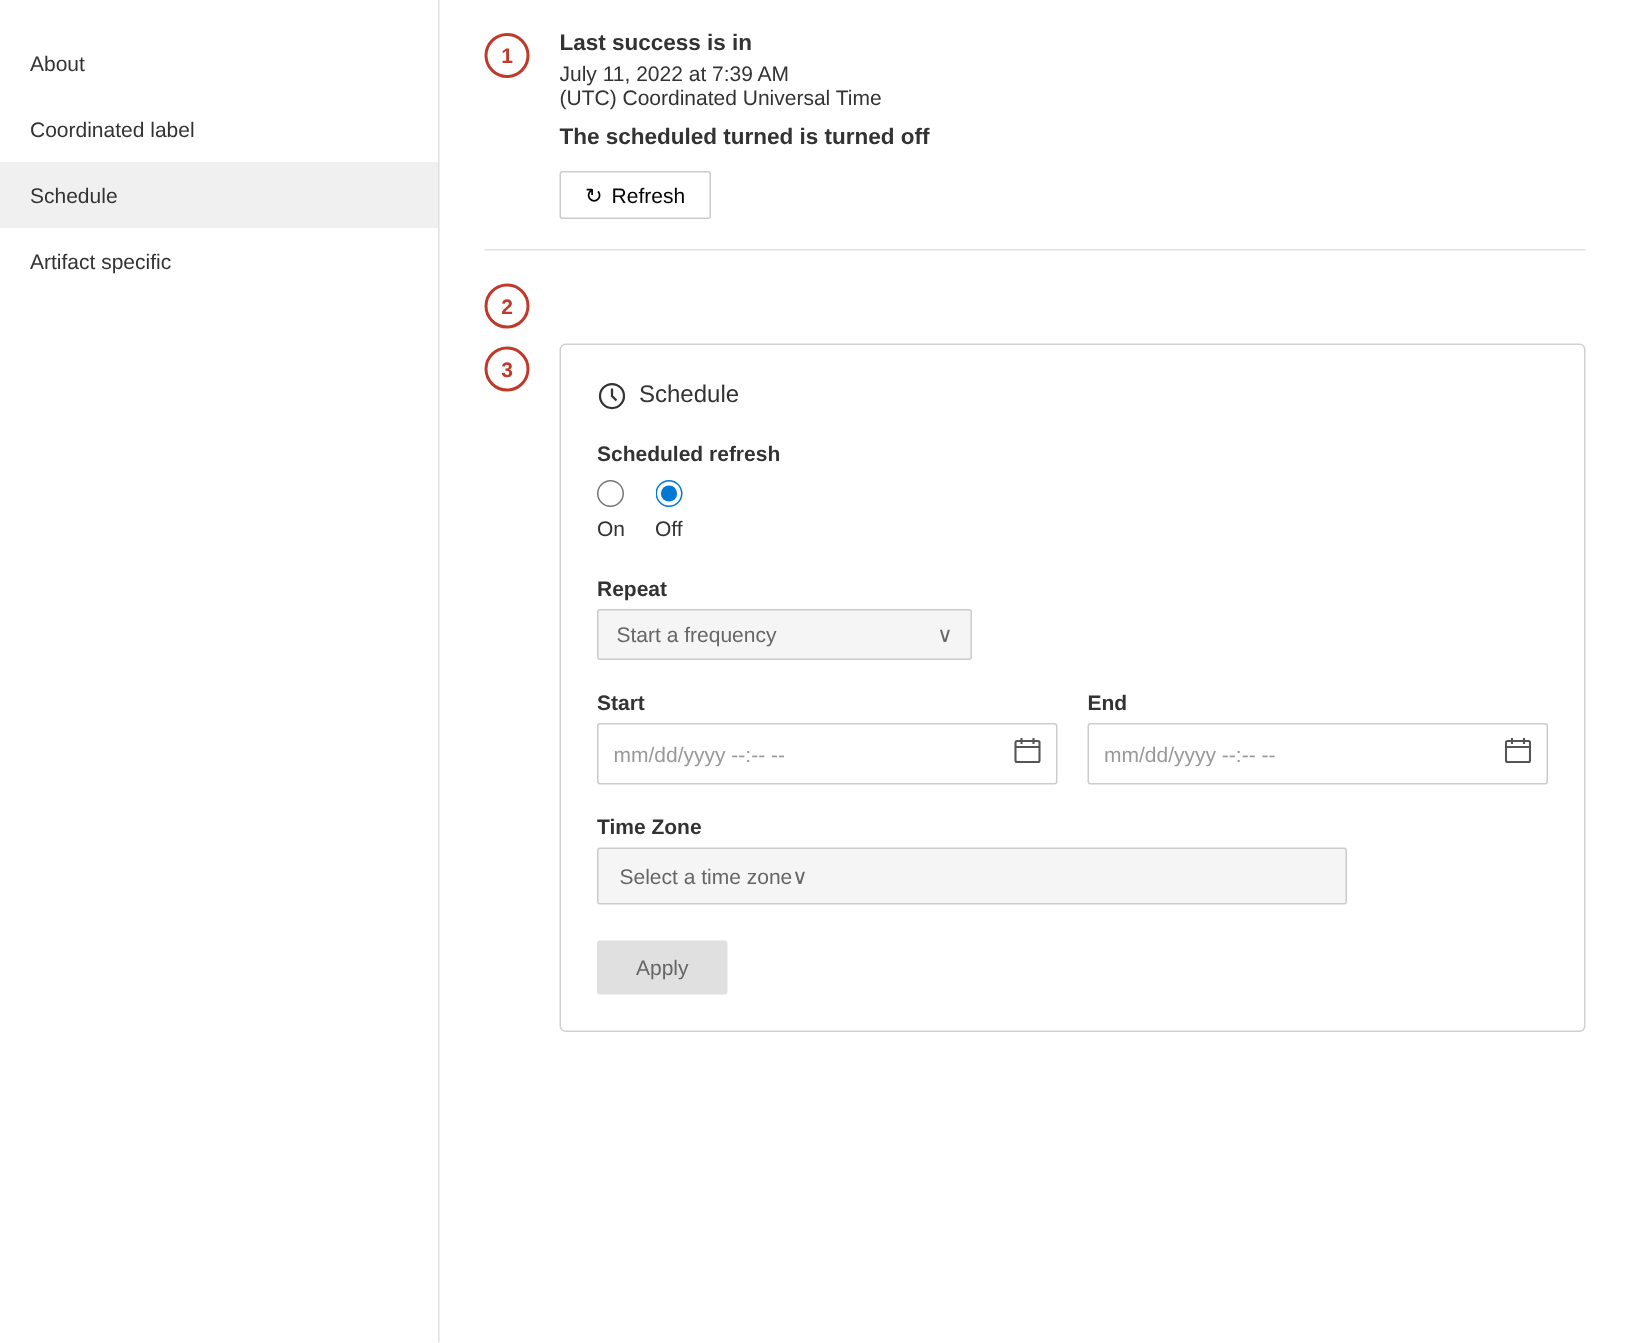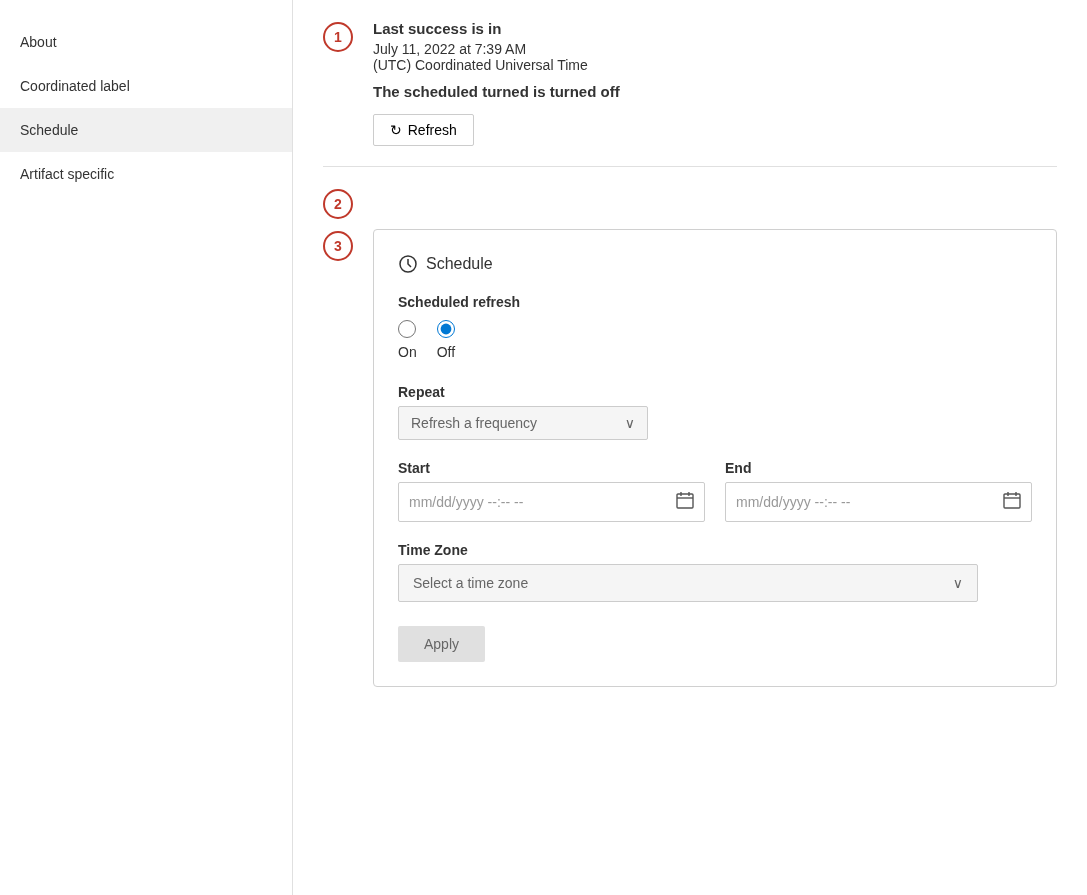--- a/index.html
+++ b/index.html
@@ -191,30 +191,30 @@
       color: #999;
     }
     .calendar-icon {
       color: #555;
       font-size: 16px;
     }
 
     .tz-select-dropdown {
       display: flex;
       align-items: center;
-      justify-content: space-between;
+      justify-content: flex-start;
       border: 1px solid #ccc;
       background: #f5f5f5;
       padding: 10px 14px;
       cursor: pointer;
       font-size: 14px;
       color: #666;
       border-radius: 2px;
       margin-bottom: 24px;
-      width: 580px;
+      width: 500px;
     }
 
     .apply-button {
       background: #e0e0e0;
       border: none;
       padding: 10px 26px;
       font-size: 14px;
       color: #666;
       cursor: not-allowed;
       border-radius: 2px;
@@ -285,21 +285,21 @@
             </label>
             <label class="radio-option">
               <input type="radio" name="scheduled_refresh" value="off" checked="" style="">
               <span>Off</span>
             </label>
           </div>
 
           
           <div class="field-label">Repeat</div>
           <div class="select-dropdown">
-            <span>Refresh a frequency</span>
+            <span>Start a frequency</span>
             <span>∨</span>
           </div>
 
           
           <div class="date-row">
             <div class="date-field">
               <div class="field-label">Start</div>
               <div class="date-input-wrapper">
                 <span class="date-input-text">mm/dd/yyyy --:-- --</span>
                 <span class="calendar-icon">

